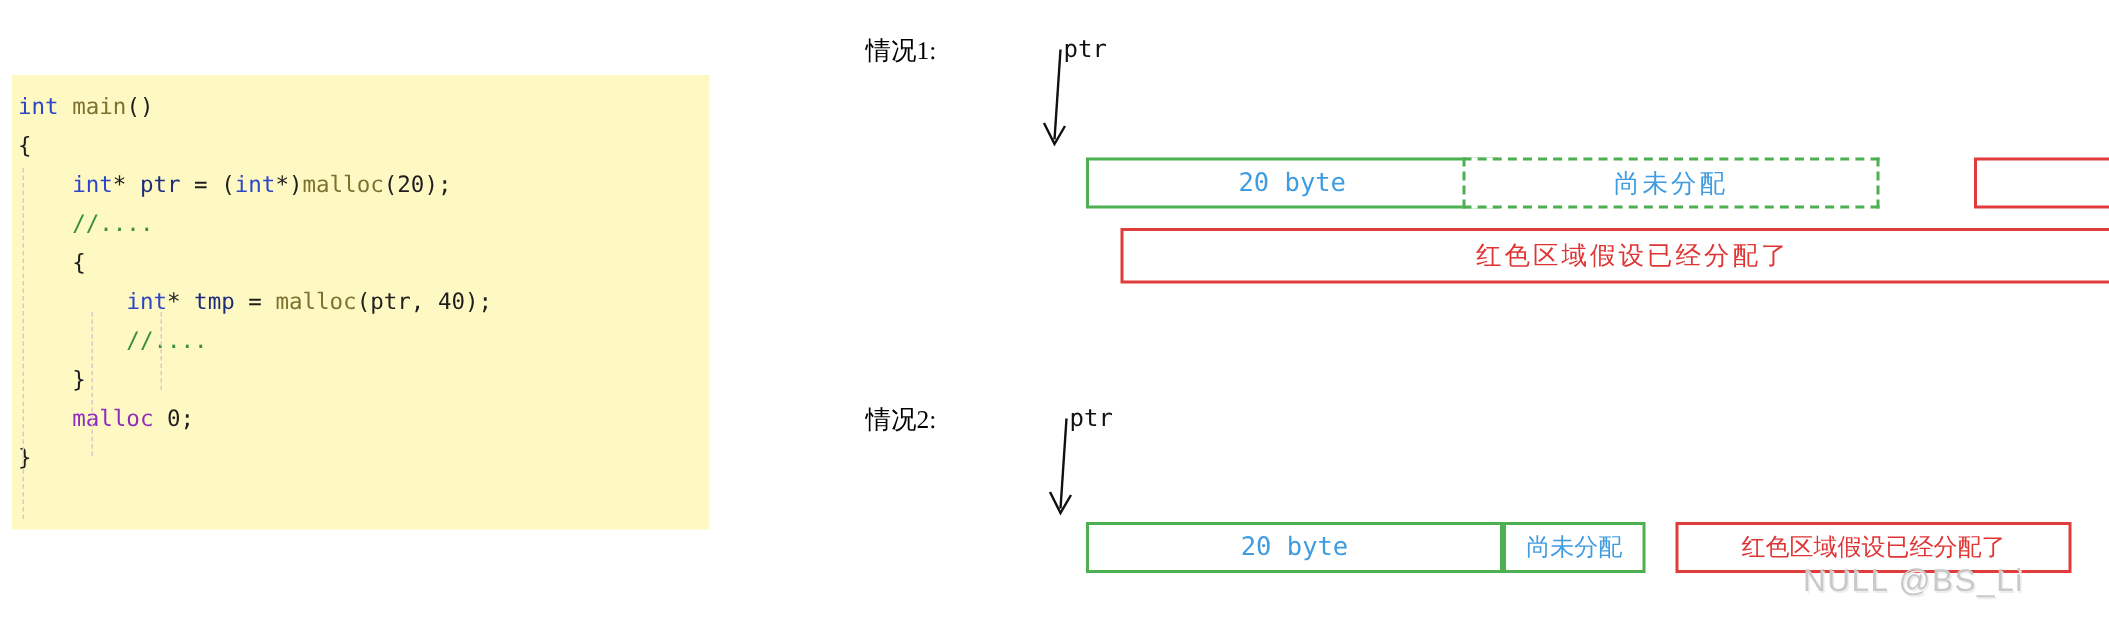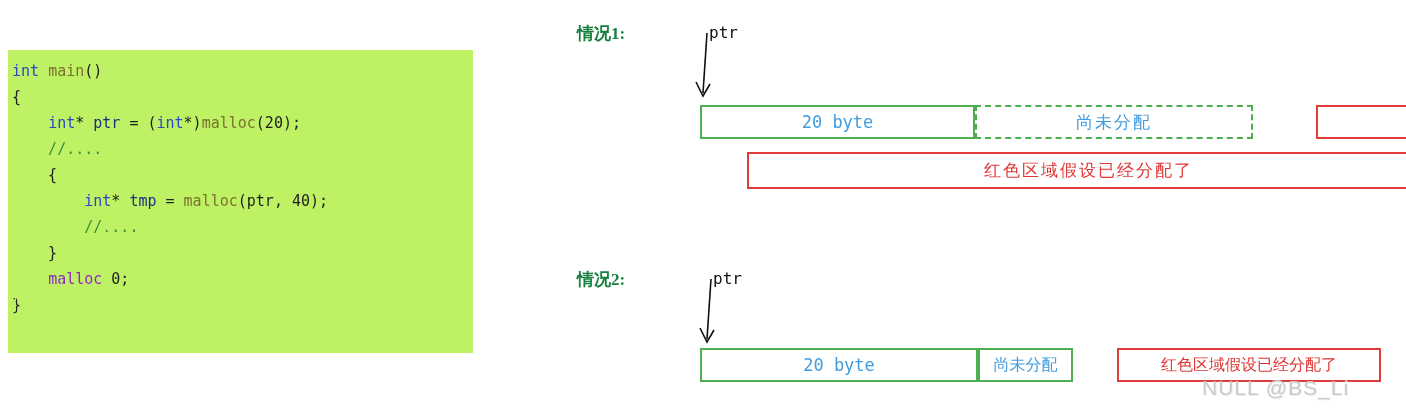--- a/index.html
+++ b/index.html
@@ -3,53 +3,53 @@
 <meta charset="utf-8">
 <style>
   html,body{margin:0;padding:0;}
   body{
     width:1406px;height:412px;position:relative;background:#ffffff;
     font-family:"Liberation Sans",sans-serif;overflow:hidden;
   }
   
   .code-block{
     position:absolute;left:8px;top:50px;width:465px;height:303px;
-    background:#bef264;box-sizing:border-box;padding:8px 4px 0 4px;
+    background:#fef9c3;box-sizing:border-box;padding:8px 4px 0 4px;
   }
   .code-line{
     font-family:"DejaVu Sans Mono","Liberation Mono",monospace;
     font-size:15px;line-height:26px;white-space:pre;color:#1e1e1e;
   }
   .tok-kw{color:#2d46c8;}      
   .tok-kw2{color:#8f2bbf;}     
   .tok-cnst{color:#7d4fd8;}    
   .tok-fn{color:#7c712f;}      
   .tok-cm{color:#3a8f3e;}      
   .tok-var{color:#1f2d7a;}     
   .tok-pl{color:#1e1e1e;}
   .indent-guide{
     position:absolute;width:0;border-left:1px dashed #e3c6c6;
   }
   
   .case-label{
-    position:absolute;font-size:17px;font-weight:bold;color:#15803d;
+    position:absolute;font-size:17px;font-weight:normal;color:#000000;
     font-family:"Liberation Serif",serif;
   }
   .ptr-label{
     position:absolute;font-family:"DejaVu Sans Mono","Liberation Mono",monospace;
     font-size:16px;color:#111;
   }
   .arrow-svg{position:absolute;}
   
   .mem-box{
     position:absolute;box-sizing:border-box;display:flex;
     align-items:center;justify-content:center;
     font-size:17px;background:#fff;
   }
-  .b-green-solid{border:2px solid #4caf50;}
+  .b-green-solid{border:2px solid #4caf50;margin-left:24px;}
   .b-green-dash{border:2px dashed #4caf50;}
   .b-red-solid{border:2px solid #e03c3c;margin-left:44px;}
   .t-blue{color:#3f9ce0;}
   .t-red{color:#e03535;}
   .mono-label{font-family:"DejaVu Sans Mono","Liberation Mono",monospace;}
   .cjk-label{font-family:"Liberation Serif",serif;letter-spacing:2px;}
   .watermark{
     position:absolute;left:1202px;top:376px;
     font-size:21px;color:#c9c9c9;letter-spacing:1px;
     font-family:"Liberation Sans",sans-serif;

